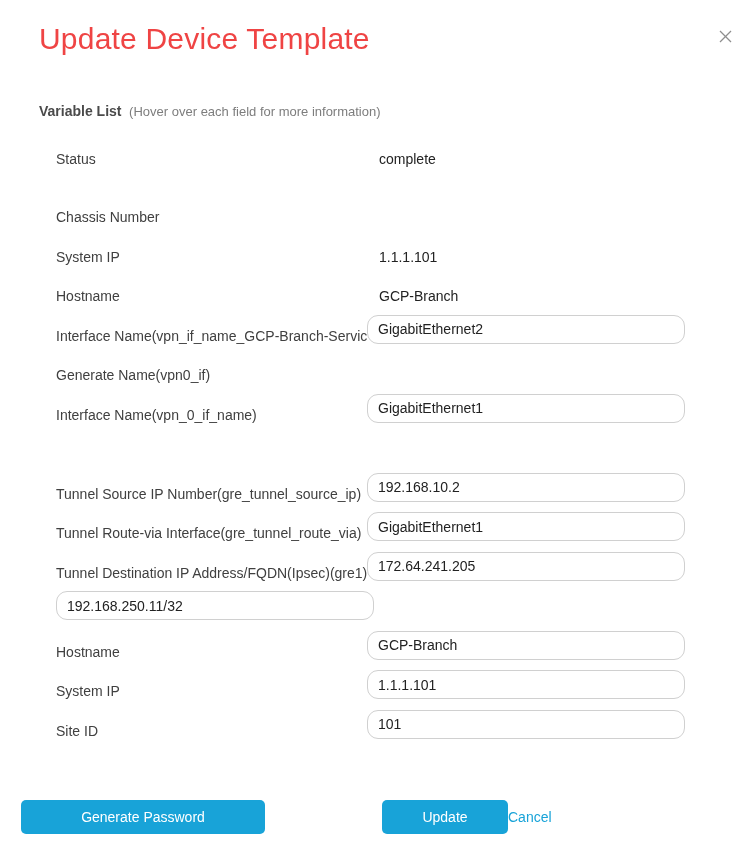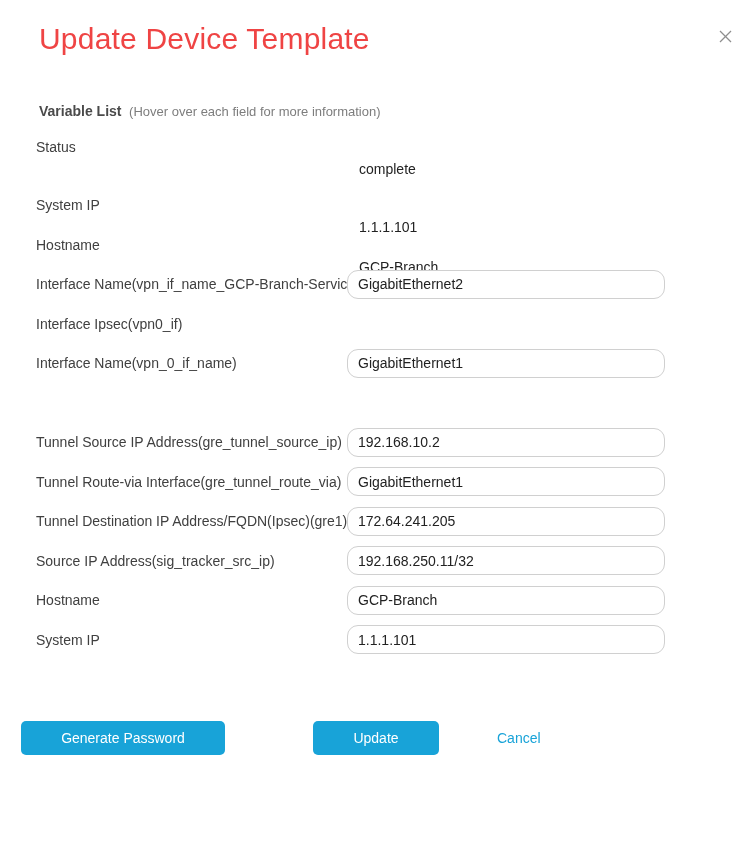--- a/index.html
+++ b/index.html
@@ -27,22 +27,22 @@
 
   .section-header {
     margin: 46px 16px 0 39px;
     line-height: 18px; font-size: 13px;
   }
   .section-heading { font-weight: bold; font-size: 14px; color: #4a4a4a; }
   .section-hint { color: #7d7d7d; font-size: 13px; margin-left: 4px; }
 
   .rows { margin-top: 6px; }
   .row {
-    display: flex; align-items: center;
-    height: 39.5px; padding-left: 36px;
+    display: flex; align-items: flex-end;
+    height: 39.5px; padding-left: 56px;
   }
   .row-spacer { height: 19px; }
   .var-label {
     flex: none; width: 311px;
     font-size: 14px; color: #404040;
     white-space: nowrap; overflow: hidden;
   }
   .var-value {
     font-size: 14px; color: #222;
     padding-left: 12px; white-space: nowrap; margin-top: 44px;
@@ -58,24 +58,24 @@
   .footer {
     display: flex; align-items: center;
     margin: 61px 0 0 21px;
   }
   .btn {
     height: 34px; border: none; border-radius: 5px;
     background: #18a3d8; color: #ffffff;
     font-size: 14px; font-family: "Liberation Sans", "DejaVu Sans", sans-serif;
     cursor: pointer;
   }
-  .btn-generate { width: 204px; }
-  .btn-update { width: 126px; margin-left: 88px; }
+  .btn-generate { width: 244px; }
+  .btn-update { width: 126px; margin-left: 117px; }
   .link-cancel {
-    margin-left: 58px; font-size: 14px;
+    font-size: 14px;
     color: #18a3d8; cursor: pointer; text-decoration: none;
     background: none; border: none;
     font-family: "Liberation Sans", "DejaVu Sans", sans-serif;
   }
 </style>
 </head>
 <body>
 
 <div class="dialog">
 
@@ -97,78 +97,85 @@
 
   <div class="rows">
 
     <div class="row">
       <div class="var-label">Status</div>
       <div class="var-value">complete</div>
     </div>
 
     <div class="row-spacer"></div>
 
+    <div class="row">
+      <div class="var-label">Chassis Number</div>
+      <div class="var-value"></div>
+    </div>
 
     <div class="row">
       <div class="var-label">System IP</div>
       <div class="var-value">1.1.1.101</div>
     </div>
 
     <div class="row">
       <div class="var-label">Hostname</div>
       <div class="var-value">GCP-Branch</div>
     </div>
 
     <div class="row">
       <div class="var-label">Interface Name(vpn_if_name_GCP-Branch-Service-</div>
       <input class="var-input" type="text" value="GigabitEthernet2" style="">
     </div>
 
     <div class="row">
-      <div class="var-label">Interface Ipsec(vpn0_if)</div>
+      <div class="var-label">Generate Name(vpn0_if)</div>
     </div>
 
     <div class="row">
       <div class="var-label">Interface Name(vpn_0_if_name)</div>
       <input class="var-input" type="text" value="GigabitEthernet1" style="">
     </div>
 
     <div class="row">
     </div>
 
     <div class="row">
-      <div class="var-label">Tunnel Source IP Address(gre_tunnel_source_ip)</div>
+      <div class="var-label">Tunnel Source IP Number(gre_tunnel_source_ip)</div>
       <input class="var-input" type="text" value="192.168.10.2" style="">
     </div>
 
     <div class="row">
       <div class="var-label">Tunnel Route-via Interface(gre_tunnel_route_via)</div>
       <input class="var-input" type="text" value="GigabitEthernet1" style="">
     </div>
 
     <div class="row">
       <div class="var-label">Tunnel Destination IP Address/FQDN(Ipsec)(gre1)</div>
       <input class="var-input" type="text" value="172.64.241.205" style="">
     </div>
 
     <div class="row">
-      <div class="var-label">Source IP Address(sig_tracker_src_ip)</div>
       <input class="var-input" type="text" value="192.168.250.11/32" style="">
     </div>
 
     <div class="row">
       <div class="var-label">Hostname</div>
       <input class="var-input" type="text" value="GCP-Branch" style="">
     </div>
 
     <div class="row">
       <div class="var-label">System IP</div>
       <input class="var-input" type="text" value="1.1.1.101" style="">
     </div>
 
+    <div class="row">
+      <div class="var-label">Site ID</div>
+      <input class="var-input" type="text" value="101" style="">
+    </div>
 
   </div>
 
   <div class="footer">
     <button class="btn btn-generate">Generate Password</button>
     <button class="btn btn-update">Update</button>
     <button class="link-cancel">Cancel</button>
   </div>
 
 </div>

